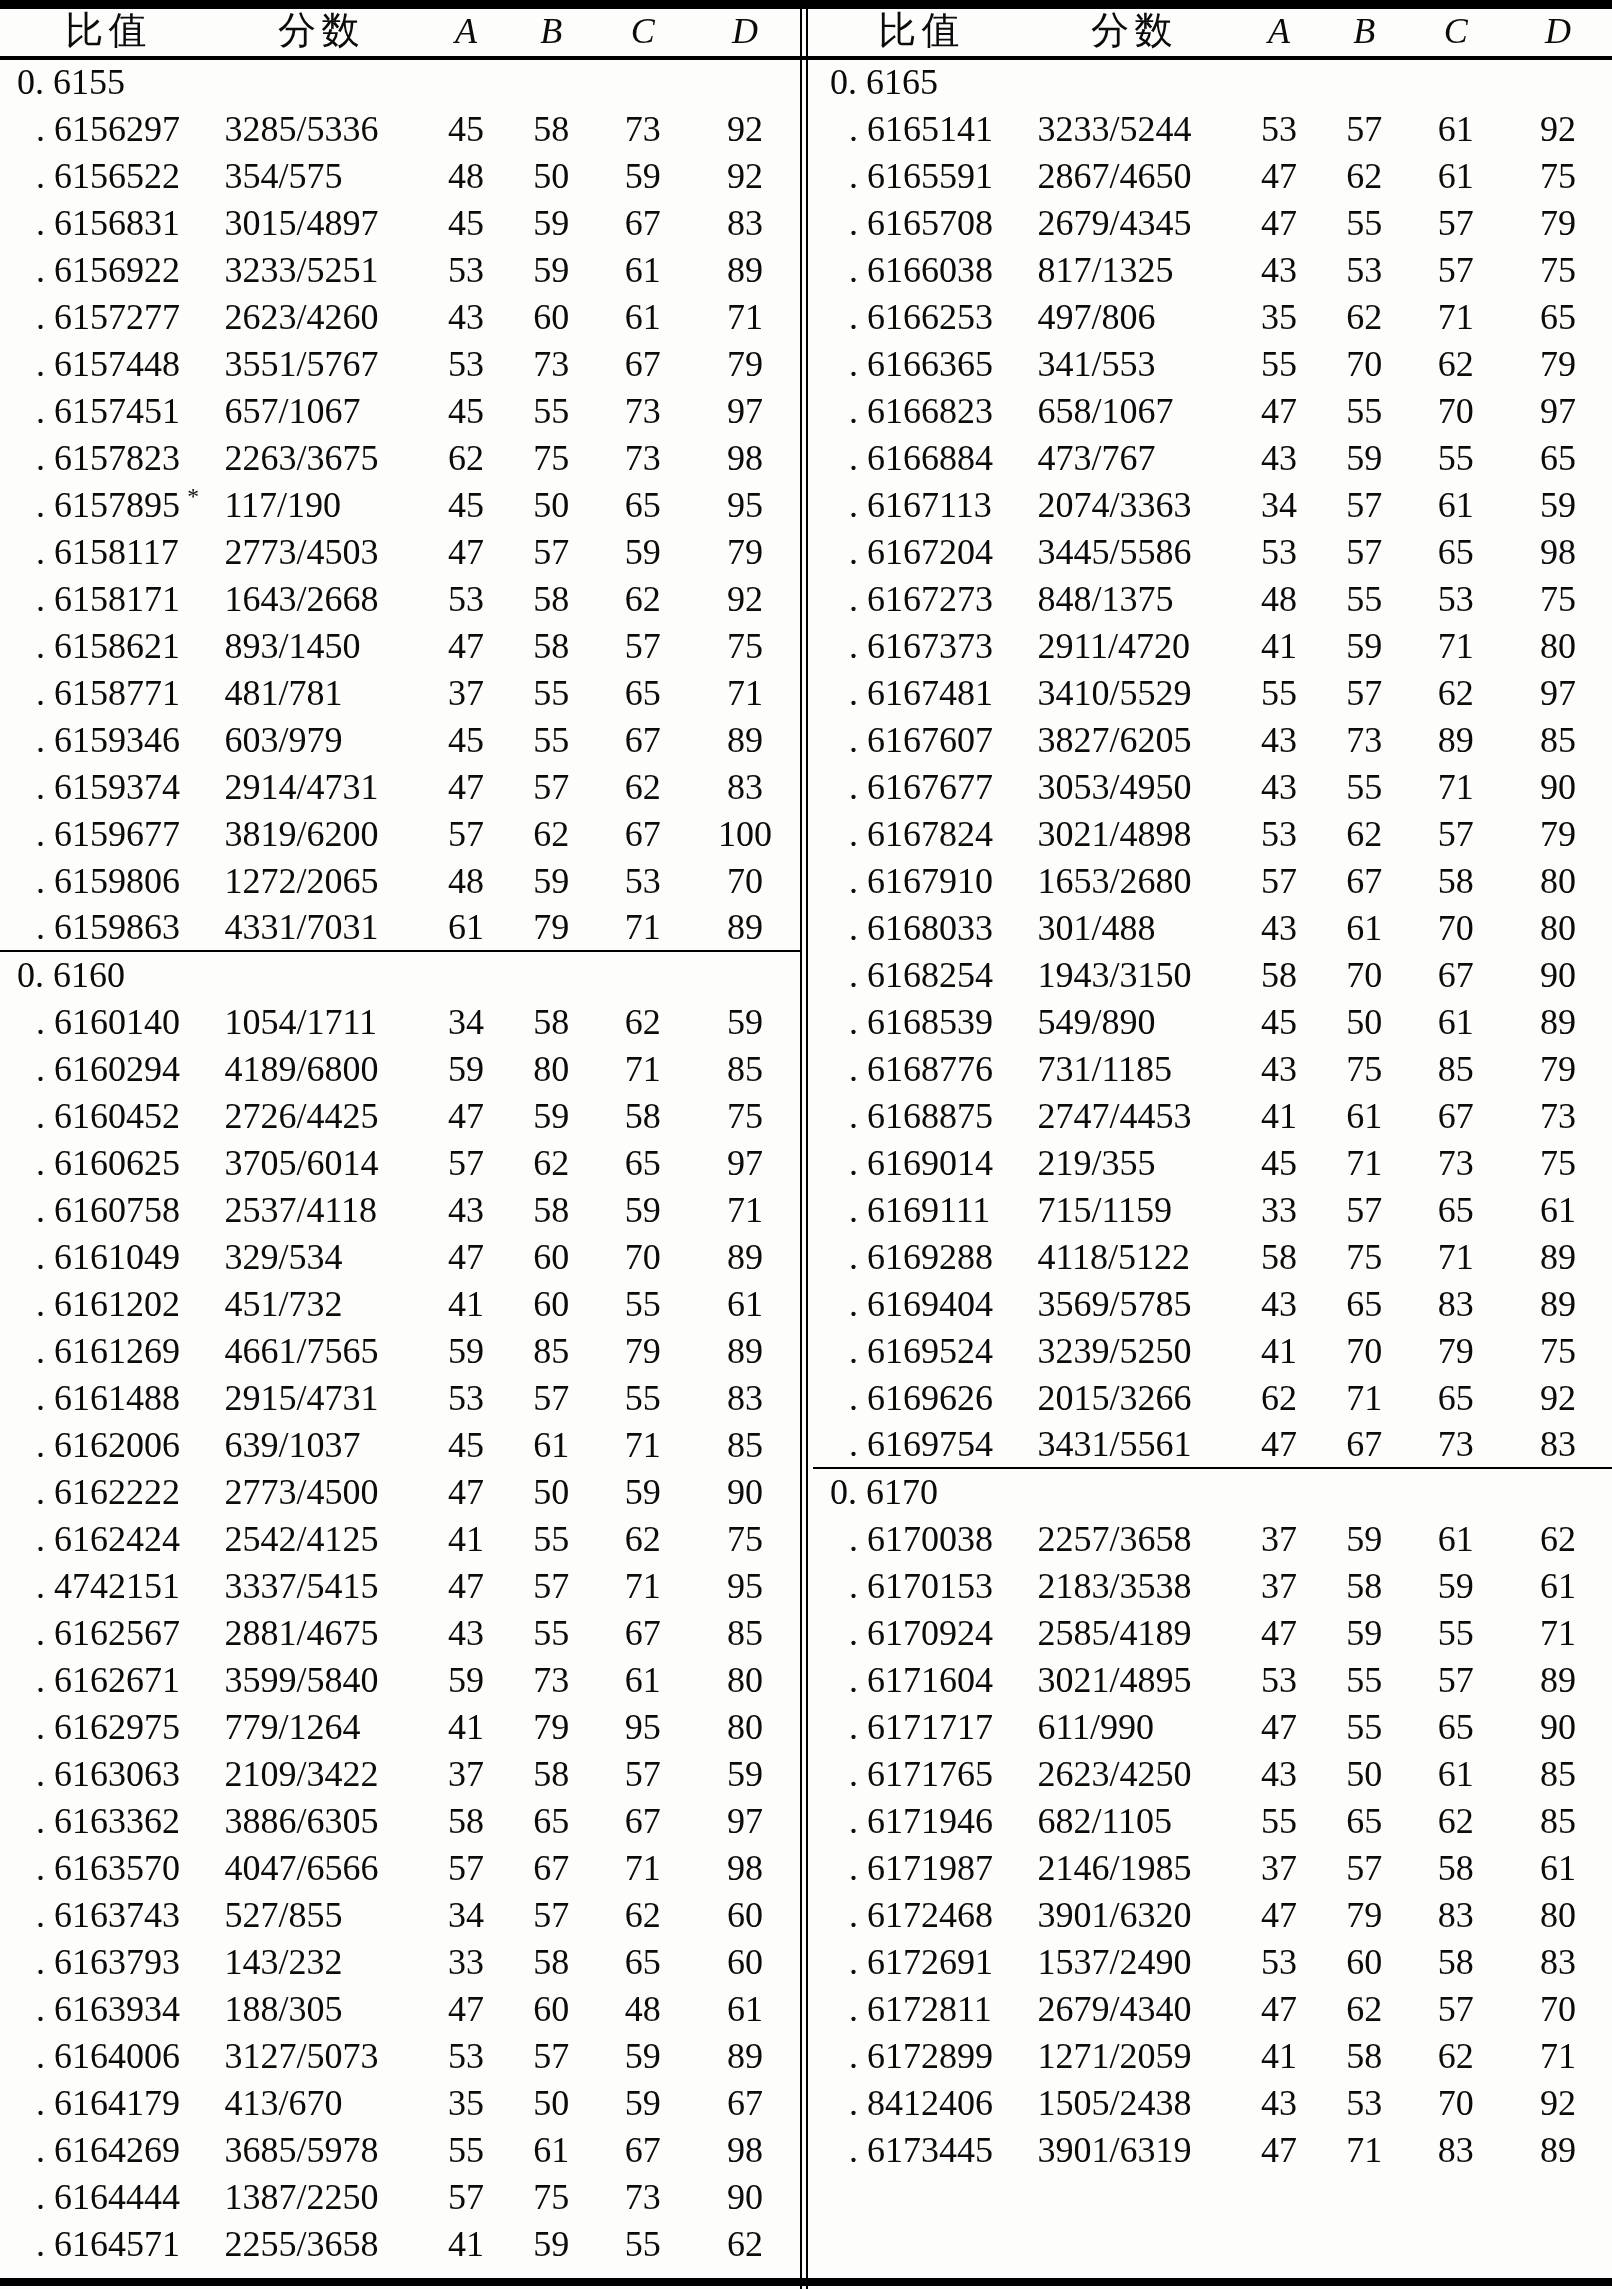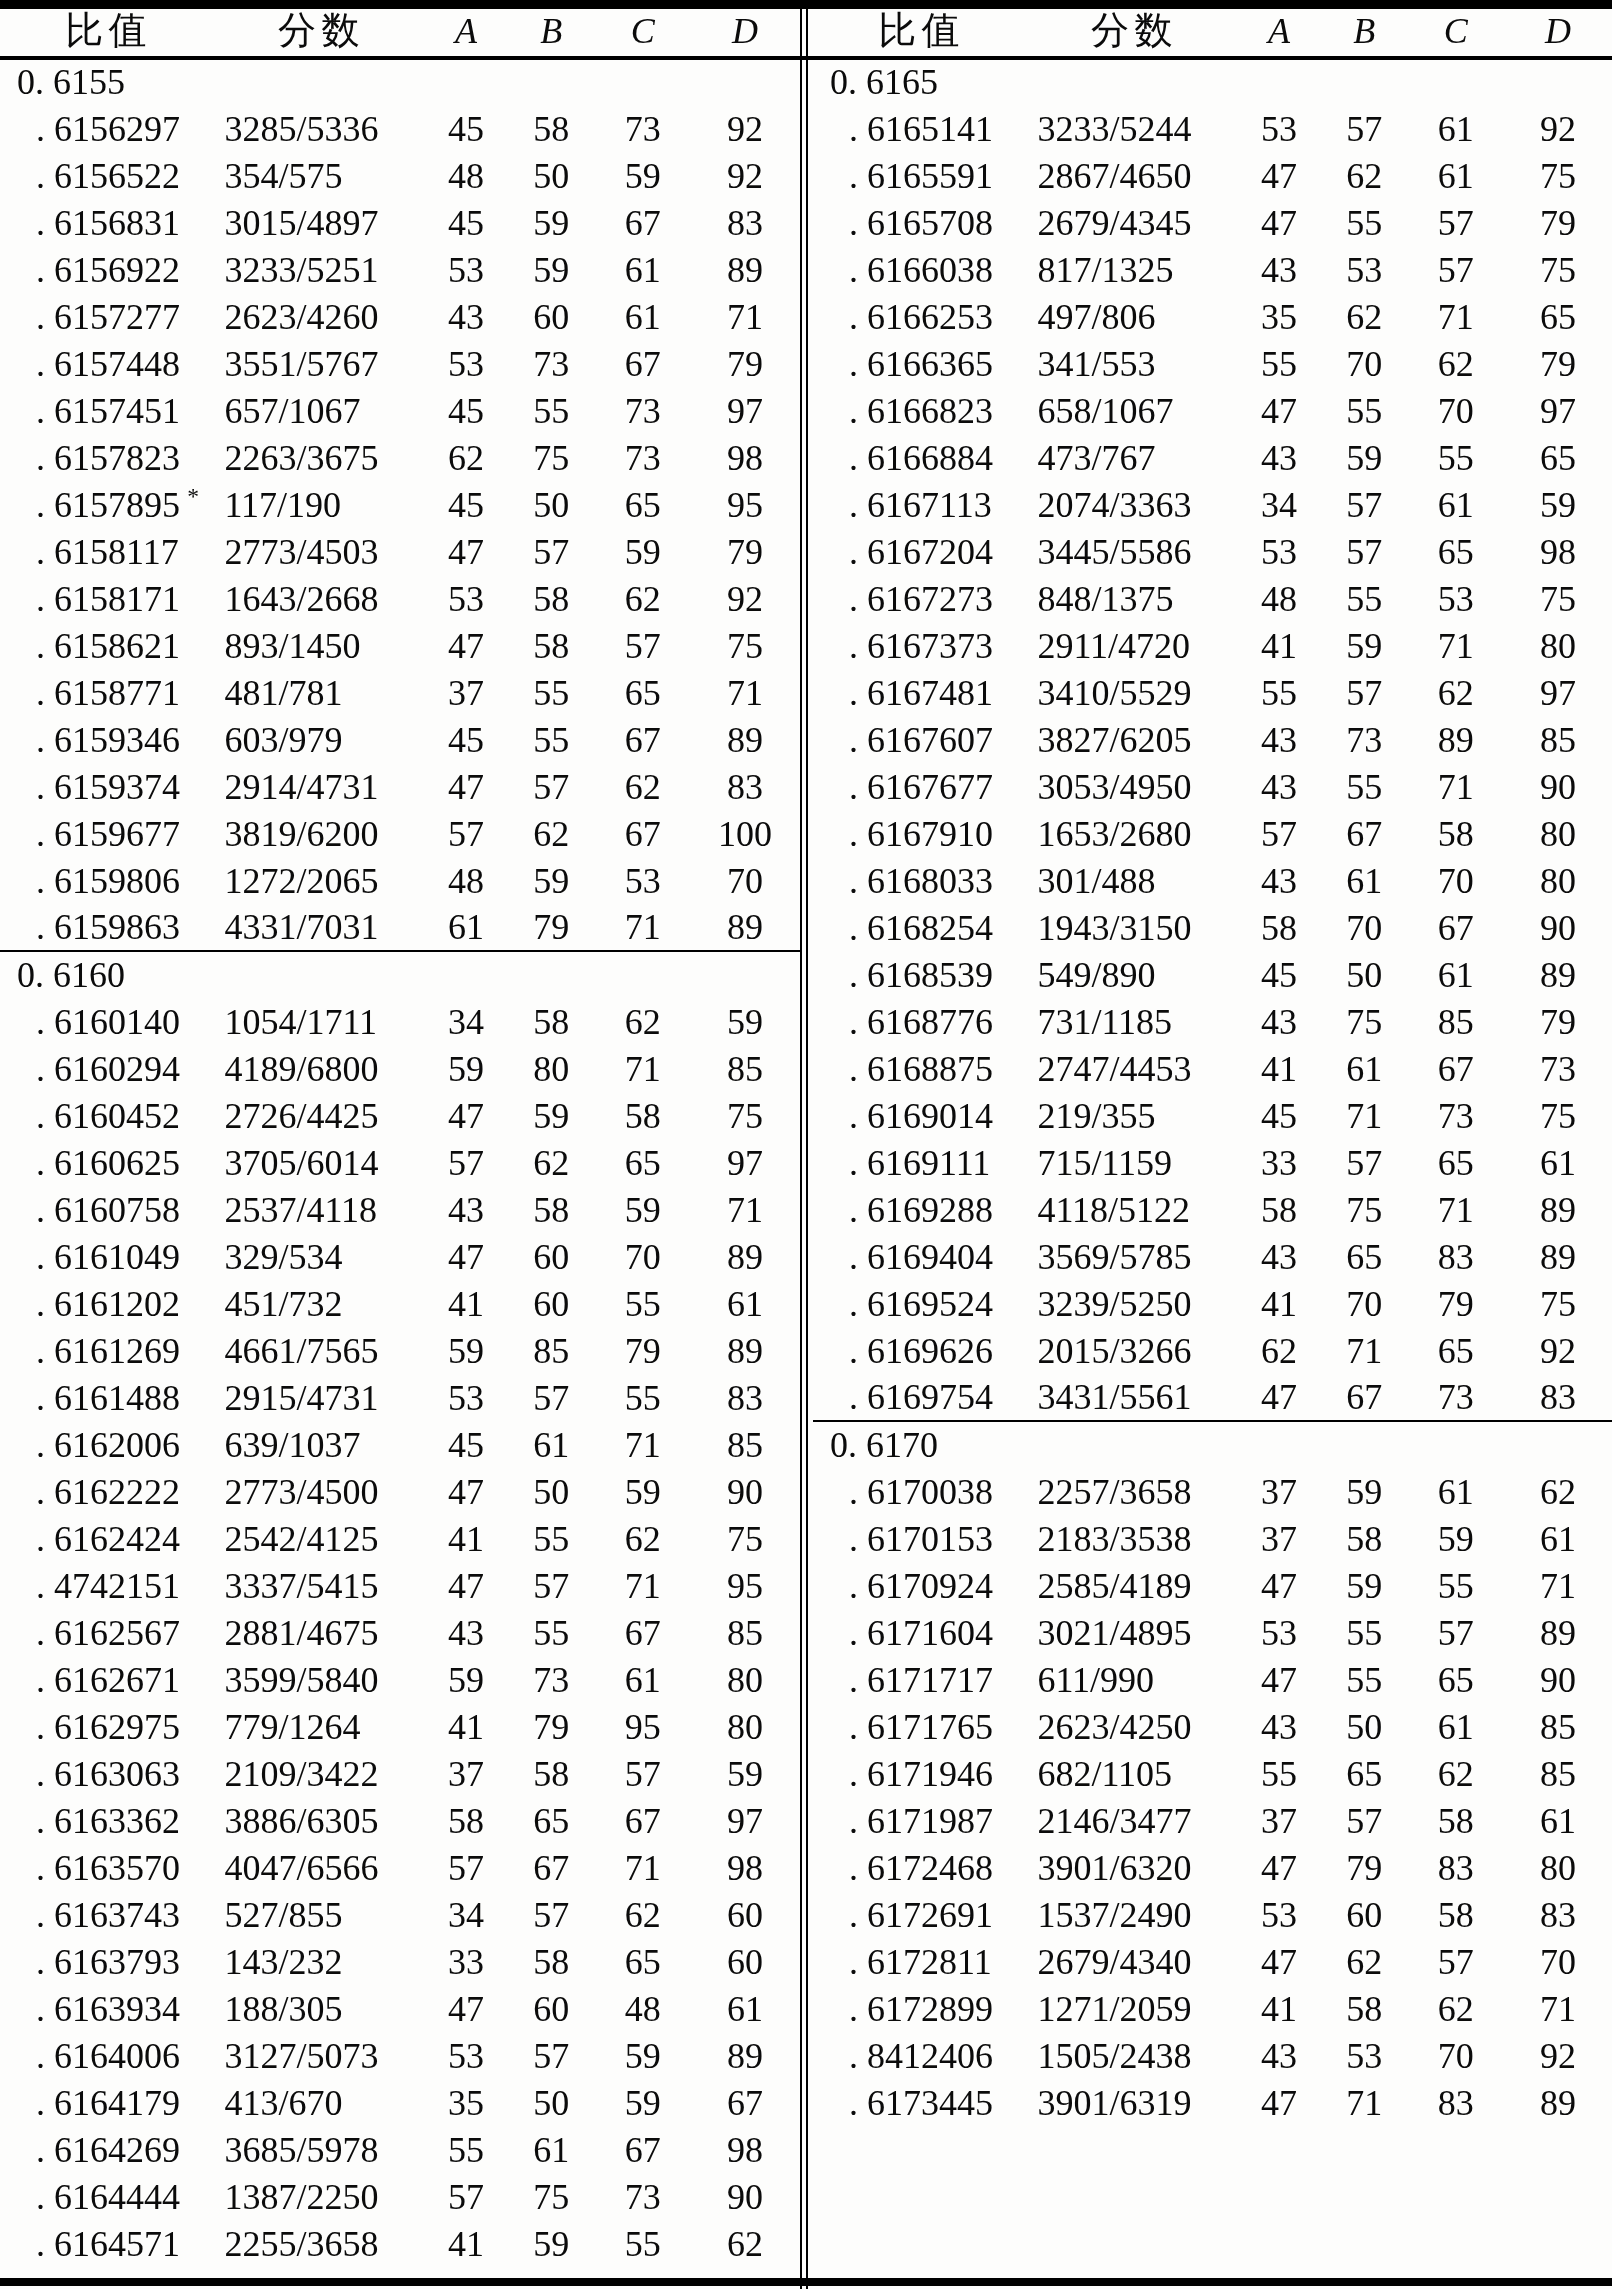--- a/index.html
+++ b/index.html
@@ -578,20 +578,28 @@
           </tr>
           <tr>
             <td class="ratio">. 6167677</td>
             <td class="fraction">3053/4950</td>
             <td class="num">43</td>
             <td class="num">55</td>
             <td class="num">71</td>
             <td class="num">90</td>
           </tr>
           <tr>
+            <td class="ratio">. 6167824</td>
+            <td class="fraction">3021/4898</td>
+            <td class="num">53</td>
+            <td class="num">62</td>
+            <td class="num">57</td>
+            <td class="num">79</td>
+          </tr>
+          <tr>
             <td class="ratio">. 6167910</td>
             <td class="fraction">1653/2680</td>
             <td class="num">57</td>
             <td class="num">67</td>
             <td class="num">58</td>
             <td class="num">80</td>
           </tr>
           <tr>
             <td class="ratio">. 6168033</td>
             <td class="fraction">301/488</td>
@@ -742,21 +750,21 @@
           <tr>
             <td class="ratio">. 6171946</td>
             <td class="fraction">682/1105</td>
             <td class="num">55</td>
             <td class="num">65</td>
             <td class="num">62</td>
             <td class="num">85</td>
           </tr>
           <tr>
             <td class="ratio">. 6171987</td>
-            <td class="fraction">2146/3477</td>
+            <td class="fraction">2146/1985</td>
             <td class="num">37</td>
             <td class="num">57</td>
             <td class="num">58</td>
             <td class="num">61</td>
           </tr>
           <tr>
             <td class="ratio">. 6172468</td>
             <td class="fraction">3901/6320</td>
             <td class="num">47</td>
             <td class="num">79</td>

